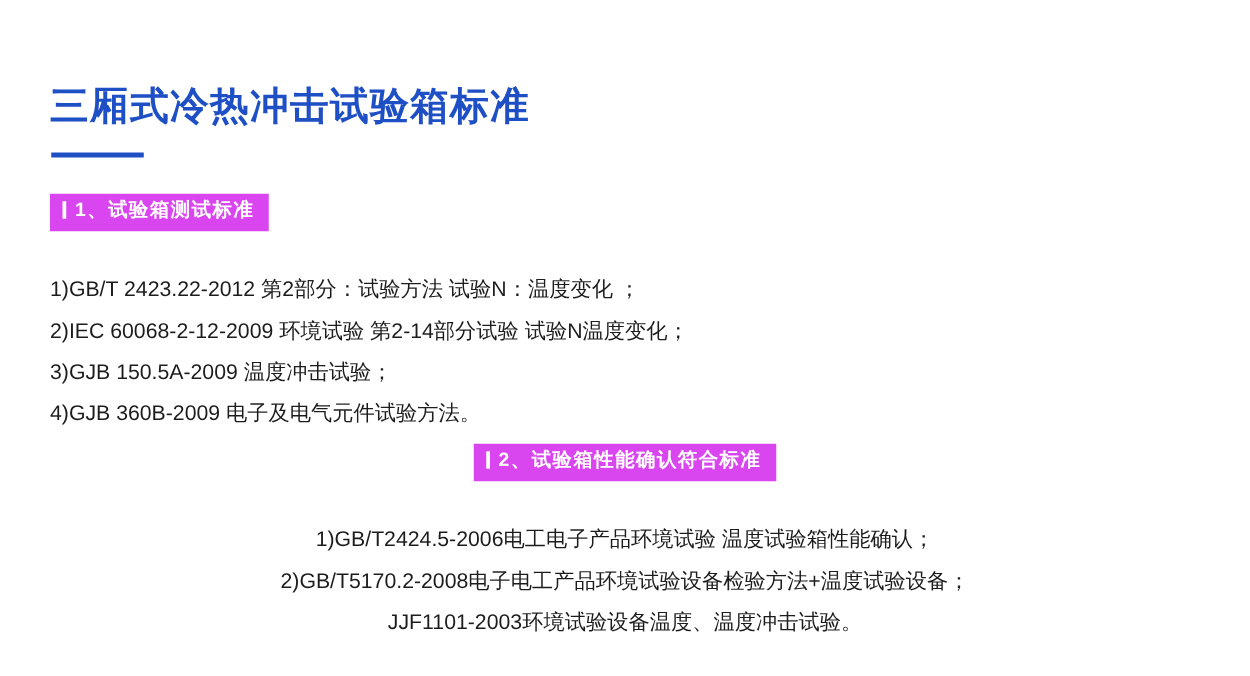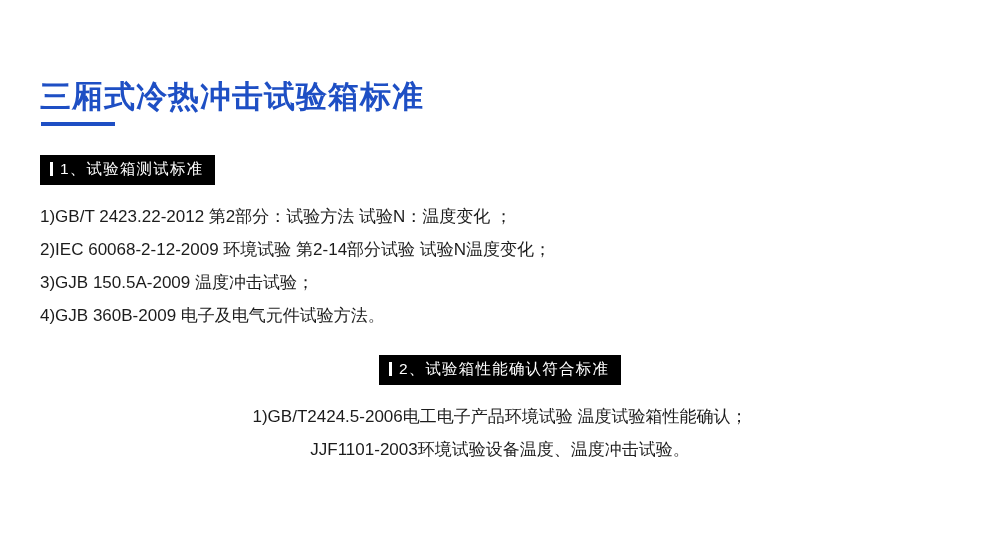--- a/index.html
+++ b/index.html
@@ -17,21 +17,21 @@
   .page {
     position: relative;
     width: 1000px;
     height: 541px;
     box-sizing: border-box;
     padding: 0 40px;
   }
   .title {
     position: absolute;
     left: 40px;
-    top: 78px;
+    top: 66px;
     font-size: 31px;
     font-weight: bold;
     color: #1e4fc4;
     letter-spacing: 1px;
     line-height: 1.2;
   }
   .title-underline {
     position: absolute;
     left: 41px;
     top: 122px;
@@ -42,39 +42,39 @@
   .section {
     position: absolute;
     left: 40px;
     width: 920px;
   }
   .section-1 { top: 155px; }
   .section-2 { top: 355px; text-align: center; }
 
   .section-head {
     display: inline-block;
-    background: #000000;
+    background: #d946ef;
     color: #ffffff;
     font-size: 15.5px;
-    font-weight: normal;
+    font-weight: bold;
     letter-spacing: 1.2px;
     padding: 5px 12px 6px 10px;
     position: relative;
     line-height: 1.2;
   }
   .section-head .bar {
     display: inline-block;
     width: 3px;
     height: 14px;
     background: #ffffff;
     margin-right: 7px;
     vertical-align: -2px;
   }
   .lines {
-    margin-top: 15px;
+    margin-top: 30px;
   }
   .line {
     font-size: 17px;
     line-height: 33px;
     color: #1c1c1c;
     white-space: nowrap;
   }
 </style>
 </head>
 <body>
@@ -95,17 +95,18 @@
       <div class="line">4)GJB 360B-2009 电子及电气元件试验方法。</div>
     </div>
   </div>
 
   <div class="section section-2">
     <div class="section-head">
       <span class="bar"></span><span>2、试验箱性能确认符合标准</span>
     </div>
     <div class="lines">
       <div class="line">1)GB/T2424.5-2006电工电子产品环境试验 温度试验箱性能确认；</div>
+      <div class="line">2)GB/T5170.2-2008电子电工产品环境试验设备检验方法+温度试验设备；</div>
       <div class="line">JJF1101-2003环境试验设备温度、温度冲击试验。</div>
     </div>
   </div>
 
 </div>
 
 </body></html>

